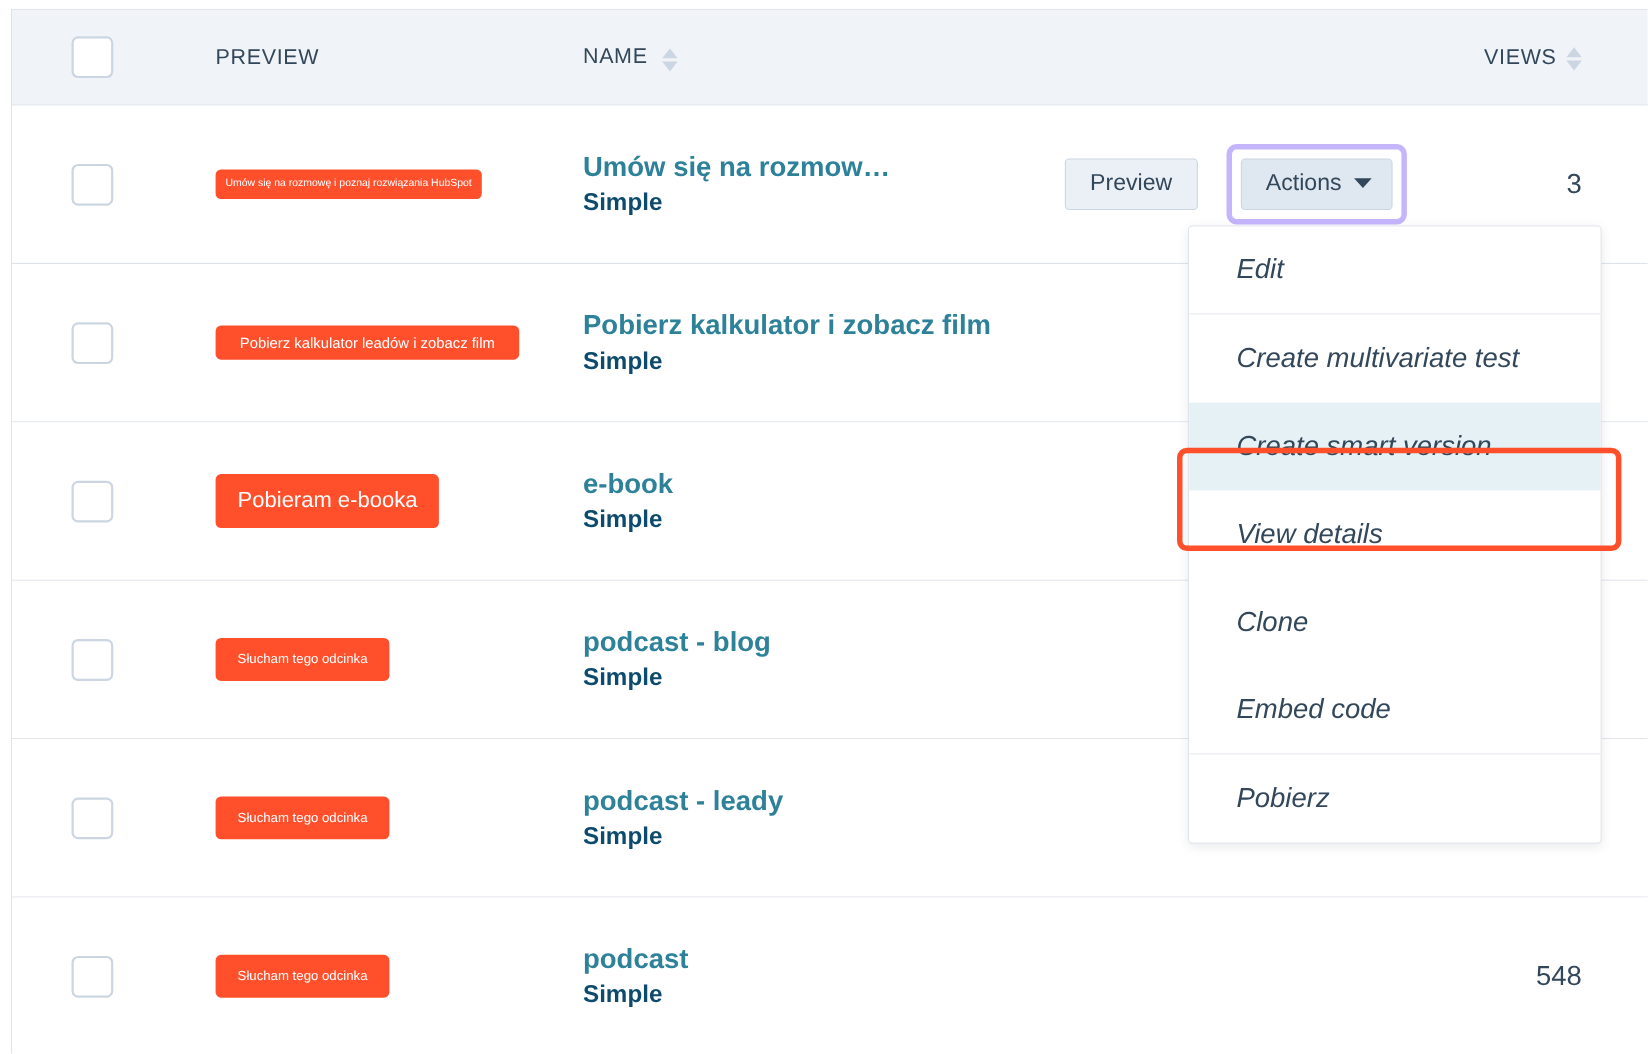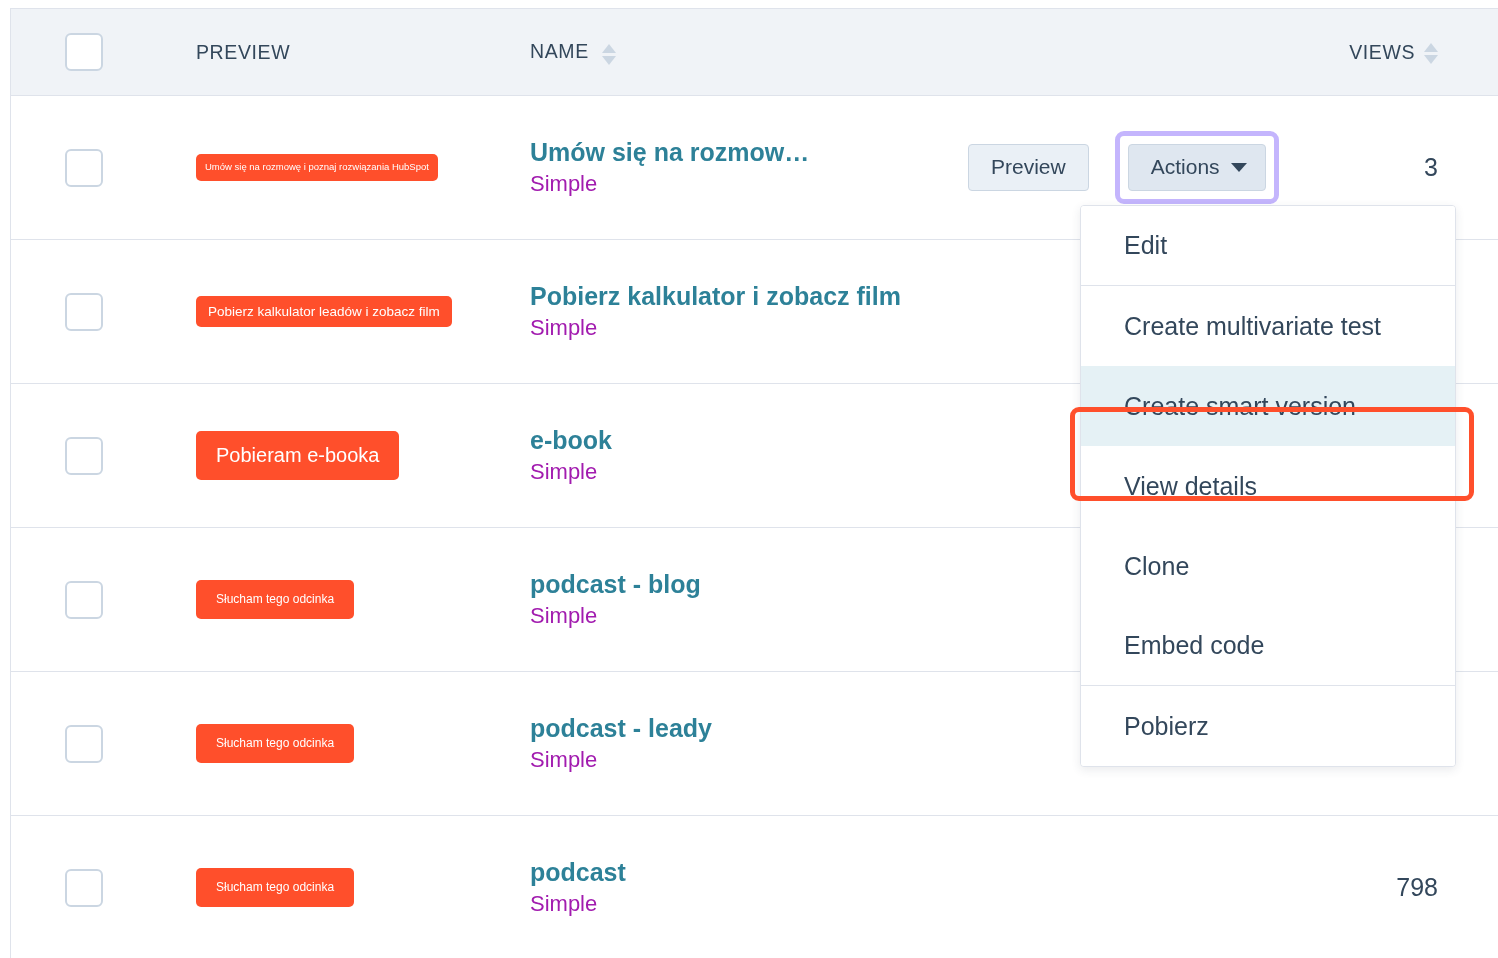--- a/index.html
+++ b/index.html
@@ -96,38 +96,39 @@
   .cta {
     display: inline-block;
     background: #ff4f2b;
     color: #ffffff;
     border-radius: 5px;
     text-align: right;
     line-height: 1.15;
     white-space: nowrap;
   }
   .cta.size-xs { font-size: 9.5px;  padding: 8px 9px;  font-weight: 400; }
-  .cta.size-sm { font-size: 13.5px; padding: 8px 12px; font-weight: 400; }
+  .cta.size-sm { font-size: 13.5px; padding: 8px 22px; font-weight: 400; }
   .cta.size-md { font-size: 20px;   padding: 13px 20px; font-weight: 400; }
   .cta.size-lg { font-size: 12px; padding: 13px 20px; font-weight: 400; }
 
   
   .name-main {
     font-size: 25px;
     font-weight: bold;
     color: #2d8198;
     line-height: 1.18;
     white-space: nowrap;
     overflow: hidden;
   }
   .name-sub {
     font-size: 22px;
-    color: #a21caf;
+    color: #0c4a6e;
     line-height: 1.25;
     margin-top: 3px;
+    font-weight: bold;
   }
 
   
   .btn {
     font-family: "Liberation Sans", sans-serif;
     font-size: 21px;
     color: #33475b;
     background: #eaf0f6;
     border: 1px solid #cbd6e2;
     border-radius: 4px;
@@ -180,20 +181,21 @@
   }
   .menu-item {
     height: 80px;
     display: flex;
     align-items: center;
     padding-left: 43px;
     font-size: 25px;
     color: #33475b;
     cursor: pointer;
     background: #ffffff;
+    font-style: italic;
   }
   .menu-item.sep-below { border-bottom: 1px solid #dfe3eb; }
   .menu-item.selected  { background: #e5f1f5; }
 
   .menu-hl {
     position: absolute;
     left: 1070px;
     top: 407px;
     width: 404px;
     height: 94px;
@@ -332,21 +334,21 @@
       </div>
       <div class="col-preview">
         <span class="cta size-lg">Słucham tego odcinka</span>
       </div>
       <div class="col-name">
         <div class="name-main">podcast</div>
         <div class="name-sub">Simple</div>
       </div>
       <div class="col-actions"></div>
       <div class="col-views">
-        <span class="views-val">798</span>
+        <span class="views-val">548</span>
       </div>
     </div>
 
   </div>
 
   <div class="menu">
     <div class="menu-item sep-below">
       <span>Edit</span>
     </div>
     <div class="menu-item">

